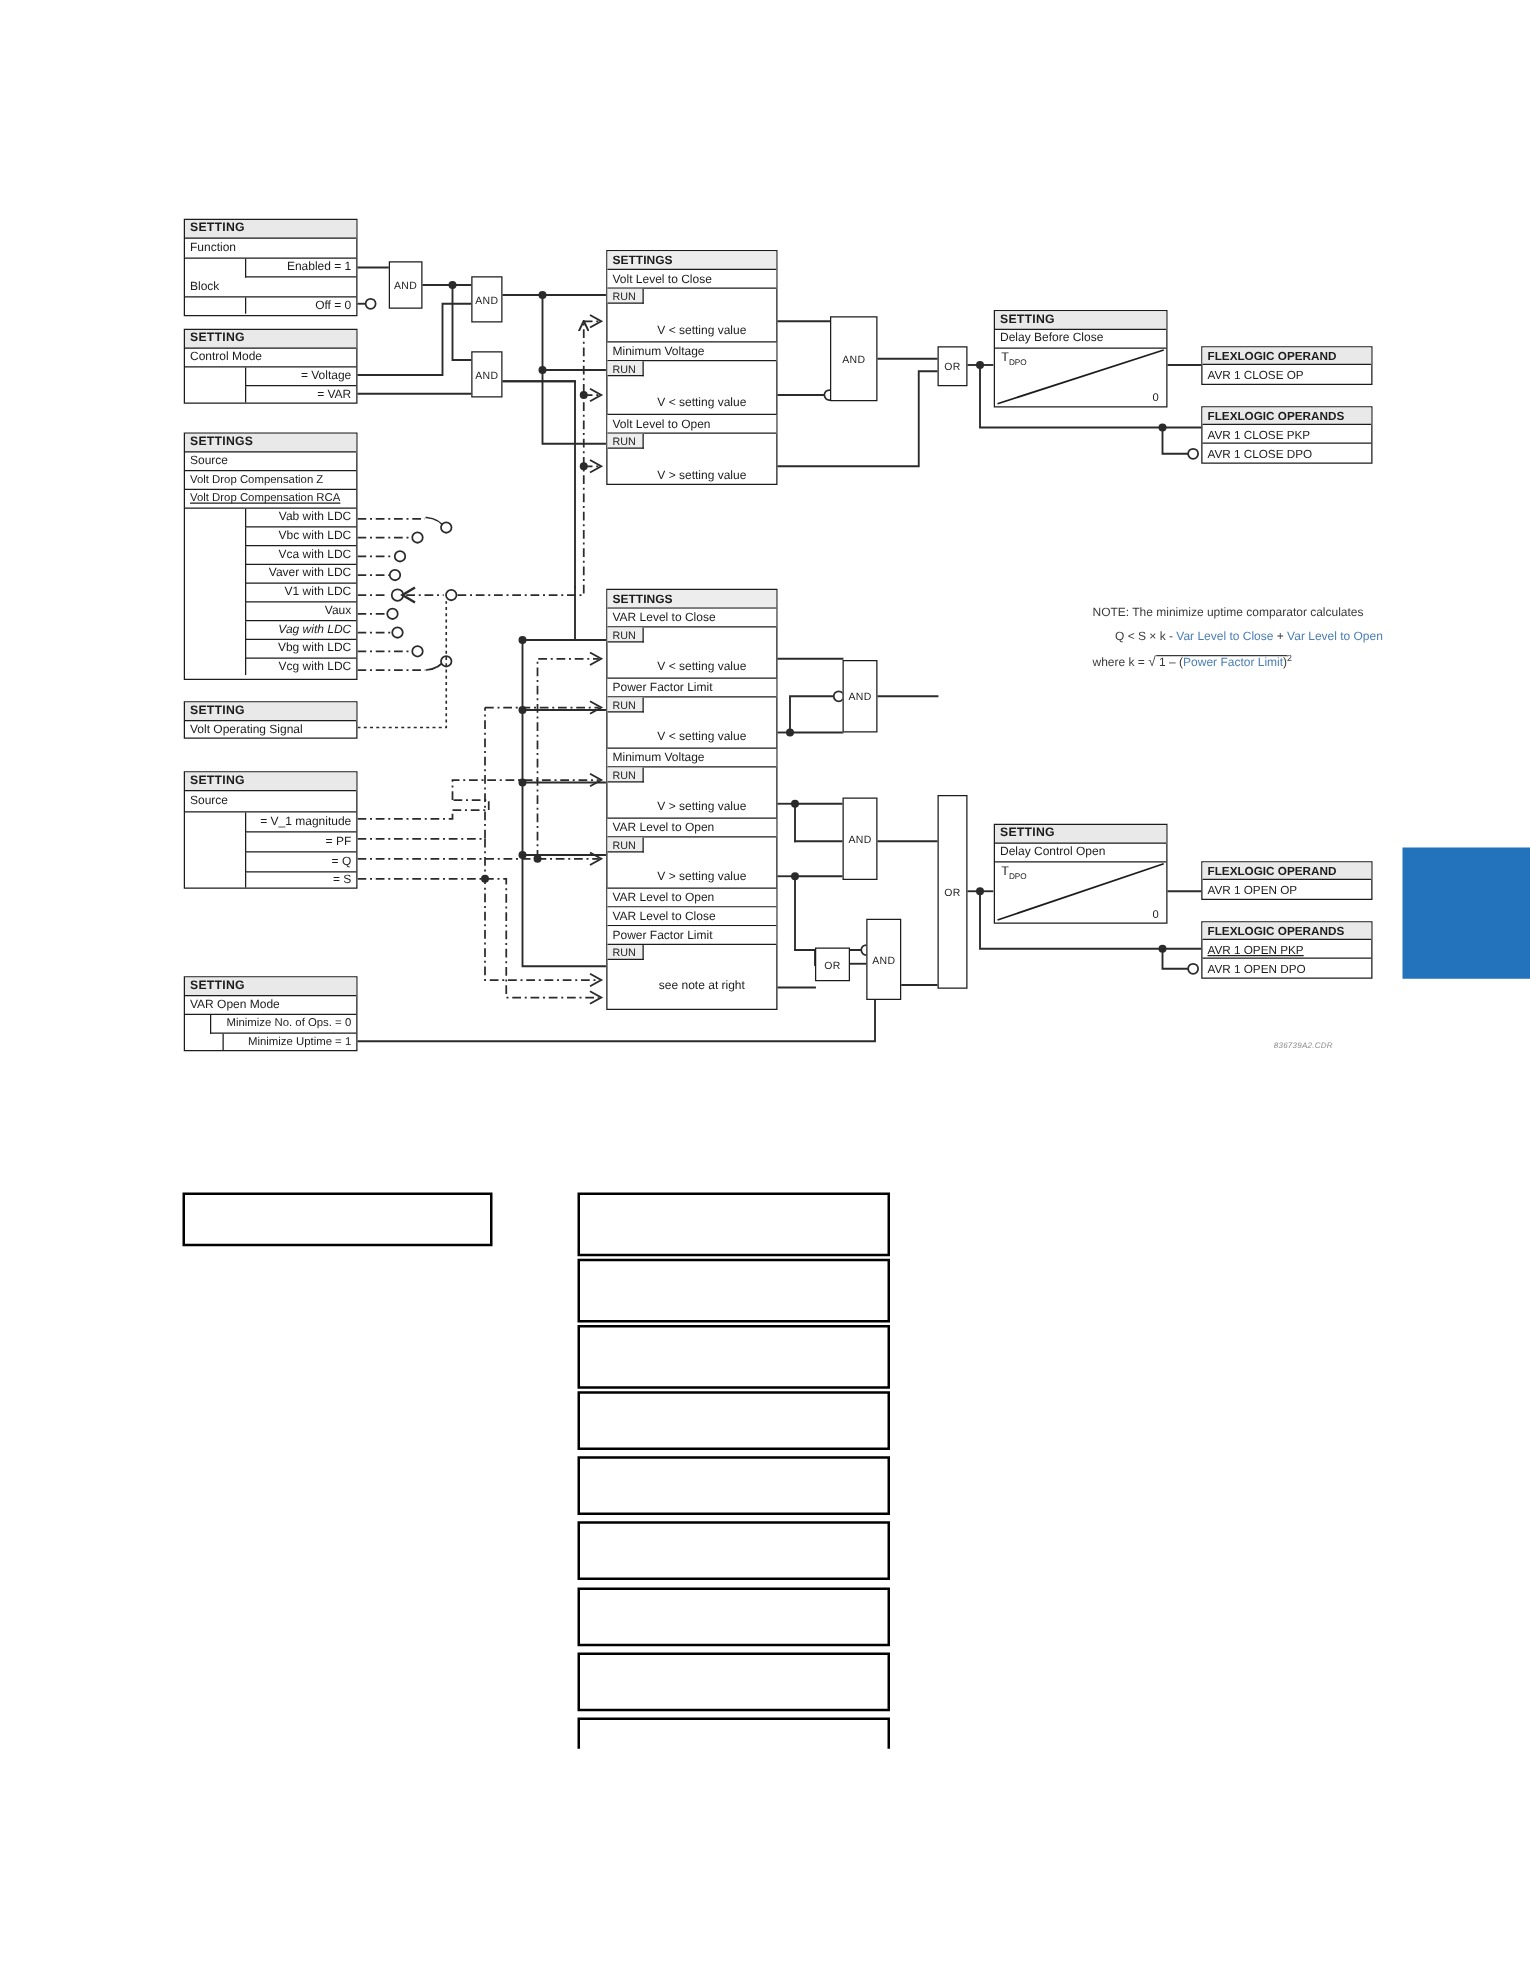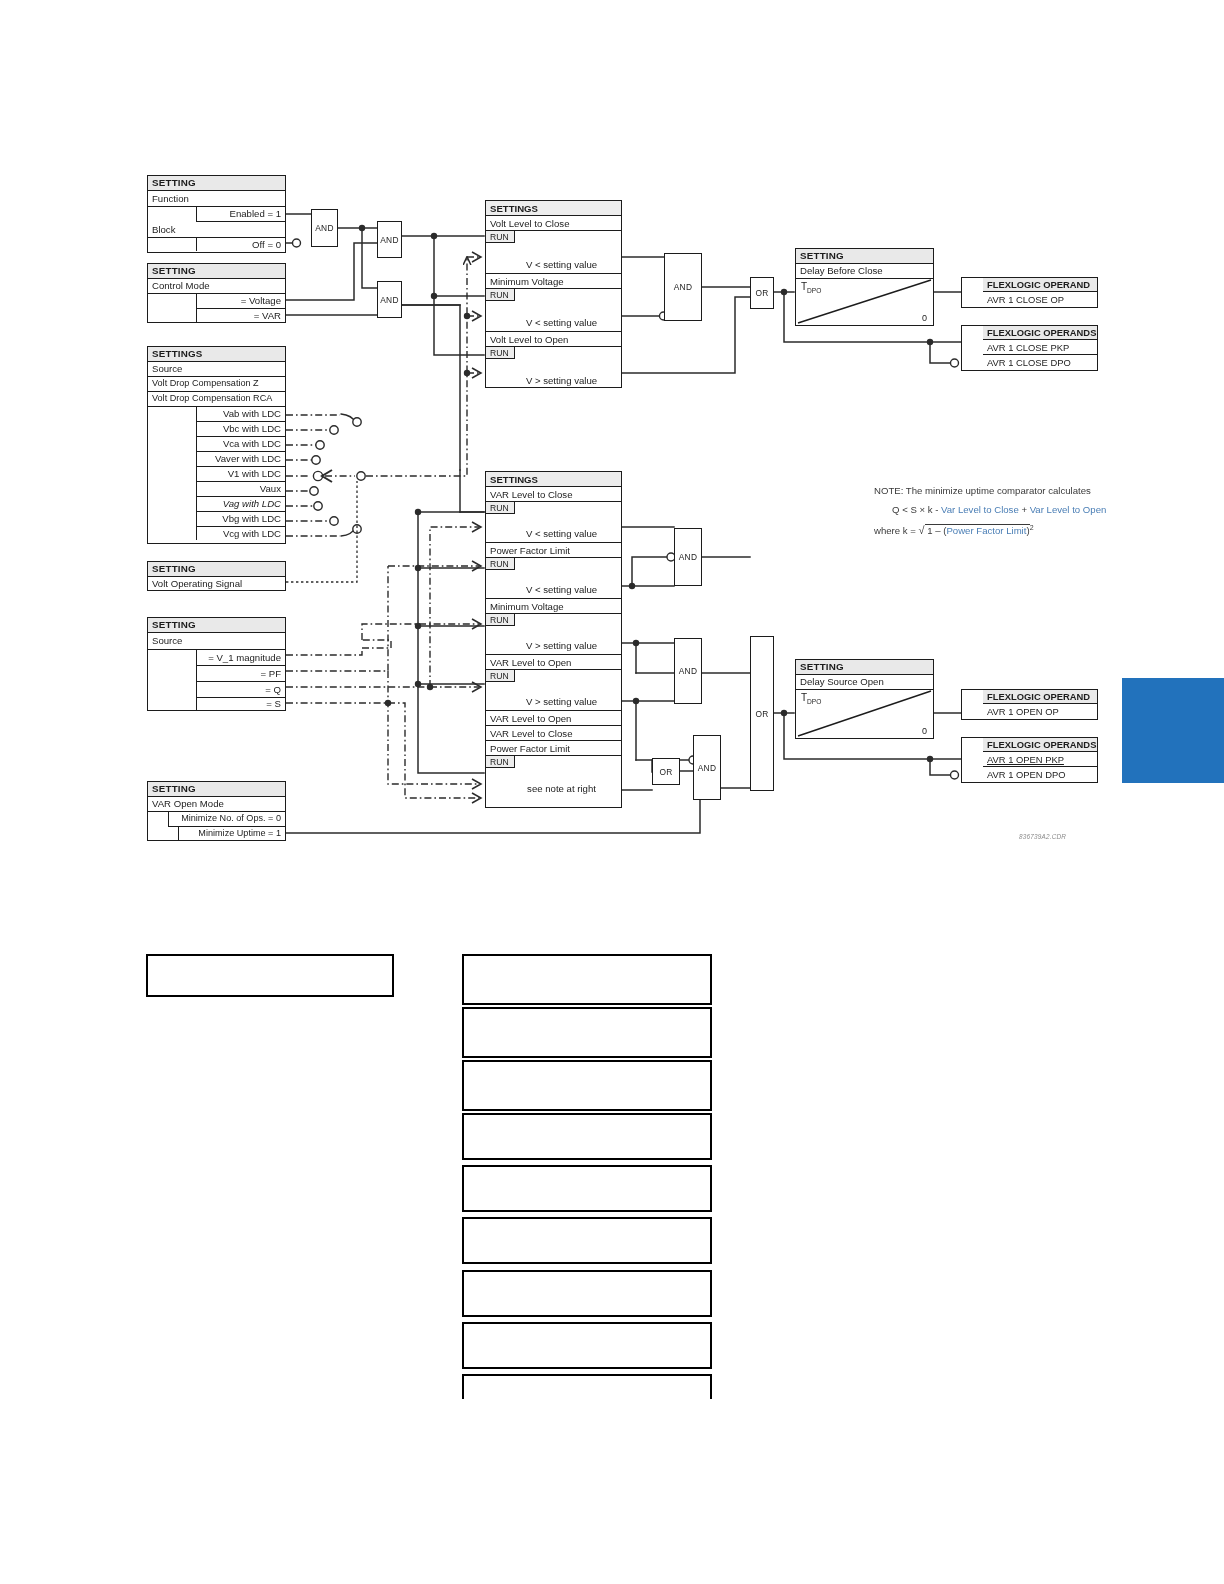--- a/index.html
+++ b/index.html
@@ -34,21 +34,21 @@
             display:flex;align-items:center;color:#1c1c1c;}
   .cmptext{position:absolute;left:0;right:4px;bottom:3px;text-align:center;
            font-size:9.6px;color:#1c1c1c;white-space:nowrap;padding-left:20px;}
 
   
   .gate{position:absolute;box-sizing:border-box;border:1.5px solid #1c1c1c;background:#fff;
         font-size:8.4px;color:#1c1c1c;display:flex;align-items:center;
         justify-content:center;letter-spacing:.3px;}
 
   
-  .fltbl{position:absolute;box-sizing:border-box;border:1.6px solid #1c1c1c;background:#fff;padding-left:21px;}
+  .fltbl{position:absolute;box-sizing:border-box;border:1.6px solid #1c1c1c;background:#fff;}
   .flhead{box-sizing:border-box;background:#e9e9e9;font-weight:bold;font-size:9.4px;
           border-bottom:1.6px solid #1c1c1c;padding:0 4px;display:flex;align-items:center;
           color:#1c1c1c;white-space:nowrap;}
   .flrow{box-sizing:border-box;font-size:9.4px;padding:0 4px;display:flex;align-items:center;
          border-bottom:1.1px solid #1c1c1c;color:#1c1c1c;white-space:nowrap;}
   .flrow:last-child{border-bottom:none;}
 
   
   .note{position:absolute;font-size:9.6px;color:#3a3a3a;line-height:1.55;white-space:nowrap;}
   .note .hl{color:#4a7eb5;}
@@ -269,21 +269,21 @@
     <div class="strow sthead stleft" style="height:15px;">SETTING</div>
     <div class="strow stleft" style="height:15px;">Control Mode</div>
     <div class="strow stright indent" style="height:15px;">= Voltage</div>
     <div class="strow stright indent" style="height:13px;">= VAR</div>
   </div>
 
   <div class="stbl" style="left:147px;top:346px;width:139px;height:198px;">
     <div class="strow sthead stleft" style="height:15px;">SETTINGS</div>
     <div class="strow stleft" style="height:15px;">Source</div>
     <div class="strow stleft" style="height:15px;font-size:9.1px;">Volt Drop Compensation Z</div>
-    <div class="strow stleft" style="height:15px;font-size:9.1px;">Volt Drop Compensation RCA</div>
+    <div class="strow stleft" style="height:15px;font-size:9.1px;text-decoration:underline;">Volt Drop Compensation RCA</div>
     <div class="strow stright indent" style="height:15px;">Vab with LDC</div>
     <div class="strow stright indent" style="height:15px;">Vbc with LDC</div>
     <div class="strow stright indent" style="height:15px;">Vca with LDC</div>
     <div class="strow stright indent" style="height:15px;">Vaver with LDC</div>
     <div class="strow stright indent" style="height:15px;">V1 with LDC</div>
     <div class="strow stright indent" style="height:15px;">Vaux</div>
     <div class="strow stright indent" style="height:15px;font-style:italic;">Vag with LDC</div>
     <div class="strow stright indent" style="height:15px;">Vbg with LDC</div>
     <div class="strow stright indent" style="height:13px;">Vcg with LDC</div>
   </div>
@@ -387,21 +387,21 @@
       </span>
       <span style="position:absolute;right:6px;bottom:2px;font-size:9px;color:#1c1c1c;">0</span>
       <svg style="position:absolute;left:0;top:0;width:100%;height:100%;" viewBox="0 0 136 46" preserveAspectRatio="none">
         <path d="M2,44 L134,1" stroke="#1c1c1c" stroke-width="1.4" fill="none" vector-effect="non-scaling-stroke"></path>
       </svg>
     </div>
   </div>
 
   <div class="stbl" style="left:795px;top:659px;width:139px;height:80px;">
     <div class="strow sthead stleft" style="height:15px;">SETTING</div>
-    <div class="strow stleft" style="height:15px;">Delay Source Open</div>
+    <div class="strow stleft" style="height:15px;">Delay Control Open</div>
     <div class="strow" style="height:48px;position:relative;padding:0;display:block;">
       <span style="position:absolute;left:5px;top:3px;font-size:10px;color:#1c1c1c;">
         <span>T</span><span class="sub">DPO</span>
       </span>
       <span style="position:absolute;right:6px;bottom:2px;font-size:9px;color:#1c1c1c;">0</span>
       <svg style="position:absolute;left:0;top:0;width:100%;height:100%;" viewBox="0 0 136 48" preserveAspectRatio="none">
         <path d="M2,46 L134,1" stroke="#1c1c1c" stroke-width="1.4" fill="none" vector-effect="non-scaling-stroke"></path>
       </svg>
     </div>
   </div>

